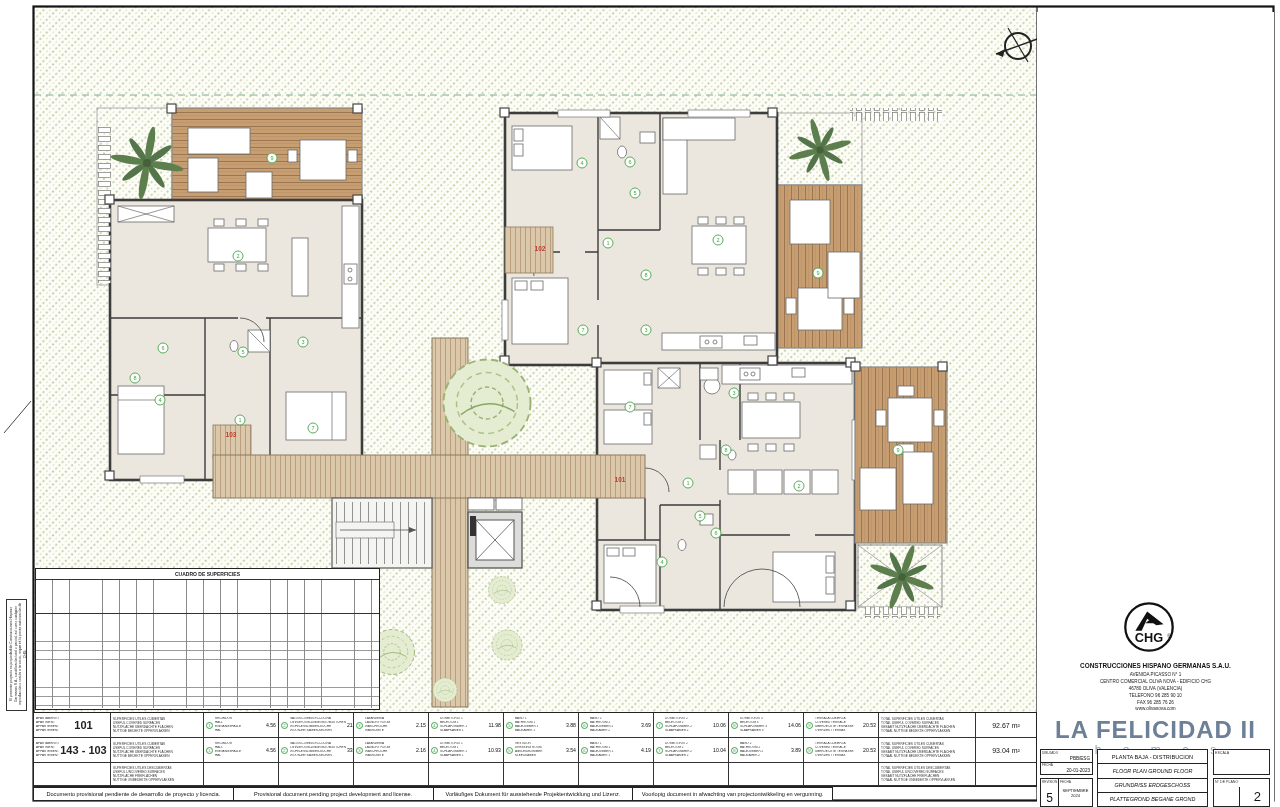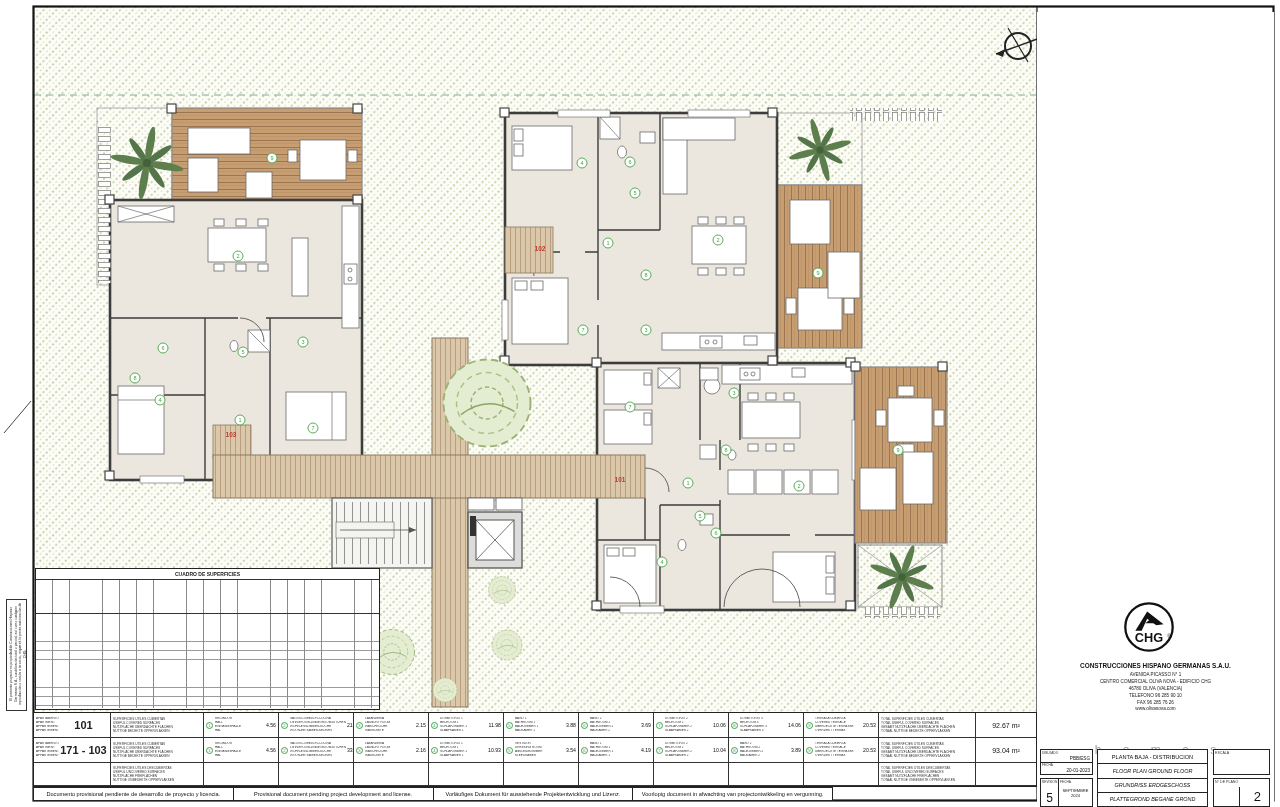--- a/index.html
+++ b/index.html
@@ -614,21 +614,21 @@
         </div>
       </div>
       <div class="lcell tval" style="border-right: none;">92.67 m²</div>
       <div class="lcell apt">
         <div class="words">
           <div class="ln">APARTAMENTO</div>
           <div class="ln">APARTMENT</div>
           <div class="ln">APPARTEMENT</div>
           <div class="ln">APPARTEMENT</div>
         </div>
-        <div class="bignum">171 - 103</div>
+        <div class="bignum">143 - 103</div>
       </div>
       <div class="lcell surf">
         <div class="slines">
           <div class="ln">SUPERFICIES UTILES CUBIERTAS</div>
           <div class="ln">USEFUL COVERED SURFACES</div>
           <div class="ln">NUTZFLÄCHE ÜBERDACHTE FLÄCHEN</div>
           <div class="ln">NUTTIGE BEDEKTE OPPERVLAKKEN</div>
         </div>
       </div>
       <div class="lcell room">
@@ -780,20 +780,21 @@
   </svg>
   <div class="company">CONSTRUCCIONES HISPANO GERMANAS S.A.U.</div>
   <div class="addr" id="addr">
         <div>AVENIDA PICASSO N° 1</div>
         <div>CENTRO COMERCIAL OLIVA NOVA - EDIFICIO CHG</div>
         <div>46780 OLIVA (VALENCIA)</div>
         <div>TELEFONO 96 285 90 10</div>
         <div>FAX 96 285 76 26</div>
         <div>www.olivanova.com</div>
       </div>
+  <div class="brand">LA FELICIDAD II</div>
   <div class="brand-sub">h o m e s</div>
 
   <div class="tb-box bx-drawn">
     <div class="rw">
       <span class="mini-lab">DIBUJADO</span>
       <span class="mini-val">PBB/ESG</span>
     </div>
     <div class="rw">
       <span class="mini-lab">FECHA</span>
       <span class="mini-val">20-01-2023</span>

